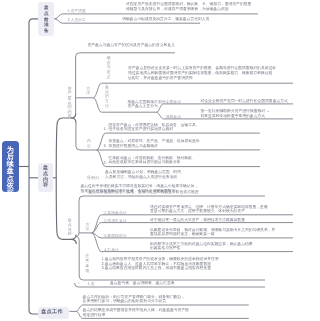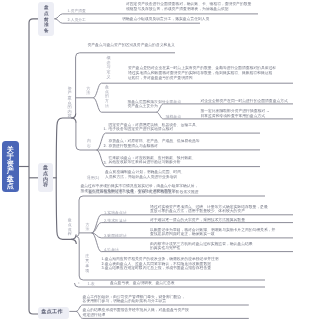--- a/index.html
+++ b/index.html
@@ -57,21 +57,21 @@
 <path class="l2" d="M91.70 232.90 C95.98 232.90 97.21 237.90 101.20 237.90 L293.00 237.90"></path>
 <path class="l2" d="M91.70 232.90 C95.98 232.90 97.21 251.60 101.20 251.60 L293.00 251.60"></path>
 <path class="l2" d="M96.00 280.00 L265.00 280.00"></path>
 <path class="l2" d="M79.2 283.0 L78.50 283.0"></path>
 <path class="l2" d="M74.50 283.00 L74.50 283.00 Q74.50 287.00 78.50 287.00 L265.00 287.00"></path>
 <path class="l2" d="M69.30 311.40 L76.00 311.40"></path>
 <path class="l2" d="M76.00 311.40 C78.92 311.40 79.77 305.00 82.50 305.00 L248.80 305.00"></path>
 <path class="l2" d="M76.00 311.40 C78.92 311.40 79.77 318.40 82.50 318.40 L248.80 318.40"></path>
 </svg>
 <div class="node root" style="left:1.8px;top:141px;width:17.2px;height:51px;">
-      <div class="vt" style="left:2.1px;top:5.5px;width:13px;font-size:7.1px;line-height:7.3px;letter-spacing:0px;">关于资产盘点</div>
+      <div class="vt" style="left:2.1px;top:5.5px;width:13px;font-size:7.1px;line-height:7.3px;letter-spacing:0px;">为后续盘点依据</div>
     </div>
 <div class="node box" style="left:38.0px;top:1.5px;width:16.4px;height:34.4px;">
       <div class="vt" style="left:5.0px;top:3.6px;width:6.4px;font-size:4.6px;line-height:5.7px;">盘点前准备</div>
     </div>
 <div class="node box" style="left:38.4px;top:163.2px;width:14.4px;height:28.8px;">
       <div class="vt" style="left:3.7px;top:3.3px;width:7px;font-size:5.1px;line-height:5.6px;">盘点内容</div>
     </div>
 <div class="node box" style="left:37.7px;top:307.2px;width:31.6px;height:11.8px;">
       <div class="ht" style="left:3.6px;top:3.1px;font-size:5.1px;line-height:5.6px;letter-spacing:0.3px;">盘点工作</div>
     </div>

